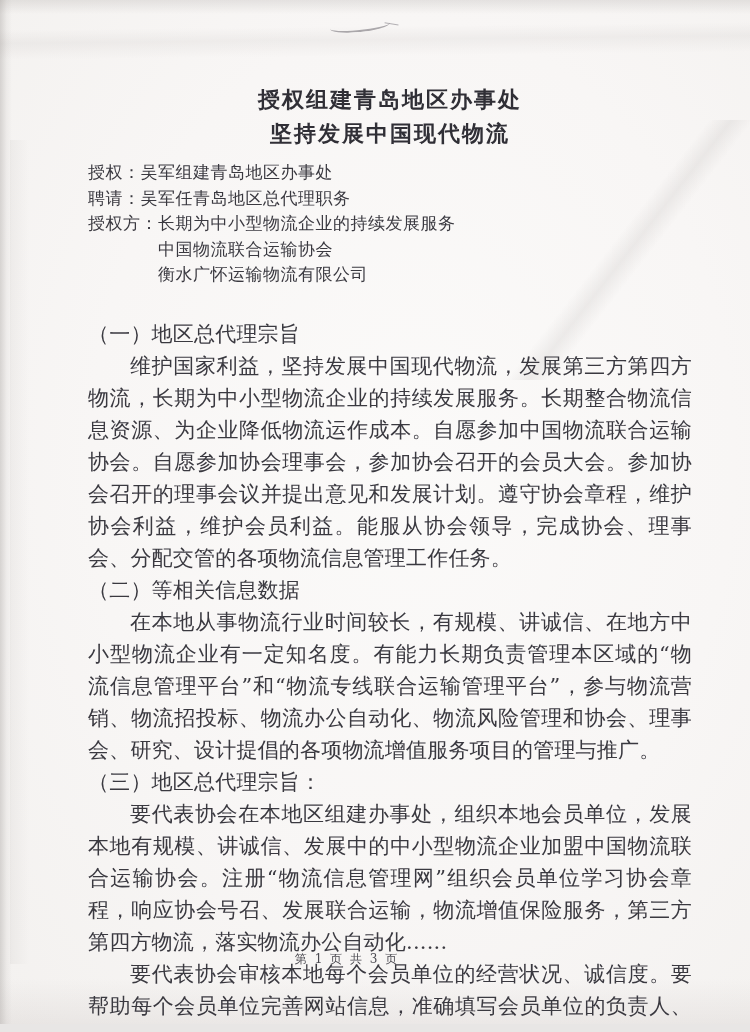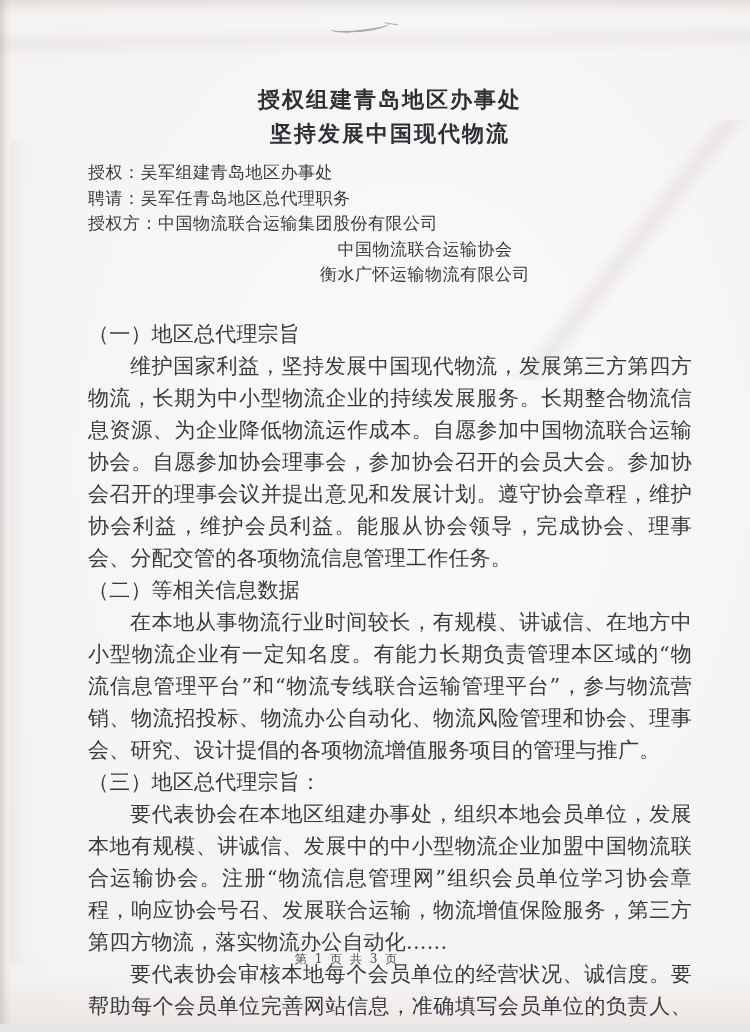--- a/index.html
+++ b/index.html
@@ -81,21 +81,21 @@
     letter-spacing: 2px;
     color: #302f36;
   }
   .meta {
     margin-top: 10px;
     font-size: 17px;
     line-height: 25.5px;
     letter-spacing: 0.5px;
   }
   .meta-line { white-space: nowrap; }
-  .meta-line.cont { padding-left: 70px; text-align: center; }
+  .meta-line.cont { padding-left: 70px; }
 
   .body-text {
     margin-top: 30px;
     font-size: 21px;
     line-height: 32px;
     letter-spacing: 0.2px;
     text-align: justify;
   }
   .body-text p { margin: 0; }
   .para { text-indent: 2em; }
@@ -128,21 +128,21 @@
   <div class="content">
 
     <div class="doc-title">
       <div>授权组建青岛地区办事处</div>
       <div>坚持发展中国现代物流</div>
     </div>
 
     <div class="meta">
       <div class="meta-line">授权：吴军组建青岛地区办事处</div>
       <div class="meta-line">聘请：吴军任青岛地区总代理职务</div>
-      <div class="meta-line">授权方：中国物流联合运输集团股份有限公司</div>
+      <div class="meta-line">授权方：长期为中小型物流企业的持续发展服务</div>
       <div class="meta-line cont">中国物流联合运输协会</div>
       <div class="meta-line cont">衡水广怀运输物流有限公司</div>
     </div>
 
     <div class="body-text">
       <p class="heading">（一）地区总代理宗旨</p>
       <p class="para">维护国家利益，坚持发展中国现代物流，发展第三方第四方物流，长期为中小型物流企业的持续发展服务。长期整合物流信息资源、为企业降低物流运作成本。自愿参加中国物流联合运输协会。自愿参加协会理事会，参加协会召开的会员大会。参加协会召开的理事会议并提出意见和发展计划。遵守协会章程，维护协会利益，维护会员利益。能服从协会领导，完成协会、理事会、分配交管的各项物流信息管理工作任务。</p>
       <p class="heading">（二）等相关信息数据</p>
       <p class="para">在本地从事物流行业时间较长，有规模、讲诚信、在地方中小型物流企业有一定知名度。有能力长期负责管理本区域的“物流信息管理平台”和“物流专线联合运输管理平台”，参与物流营销、物流招投标、物流办公自动化、物流风险管理和协会、理事会、研究、设计提倡的各项物流增值服务项目的管理与推广。</p>
       <p class="heading">（三）地区总代理宗旨：</p>

